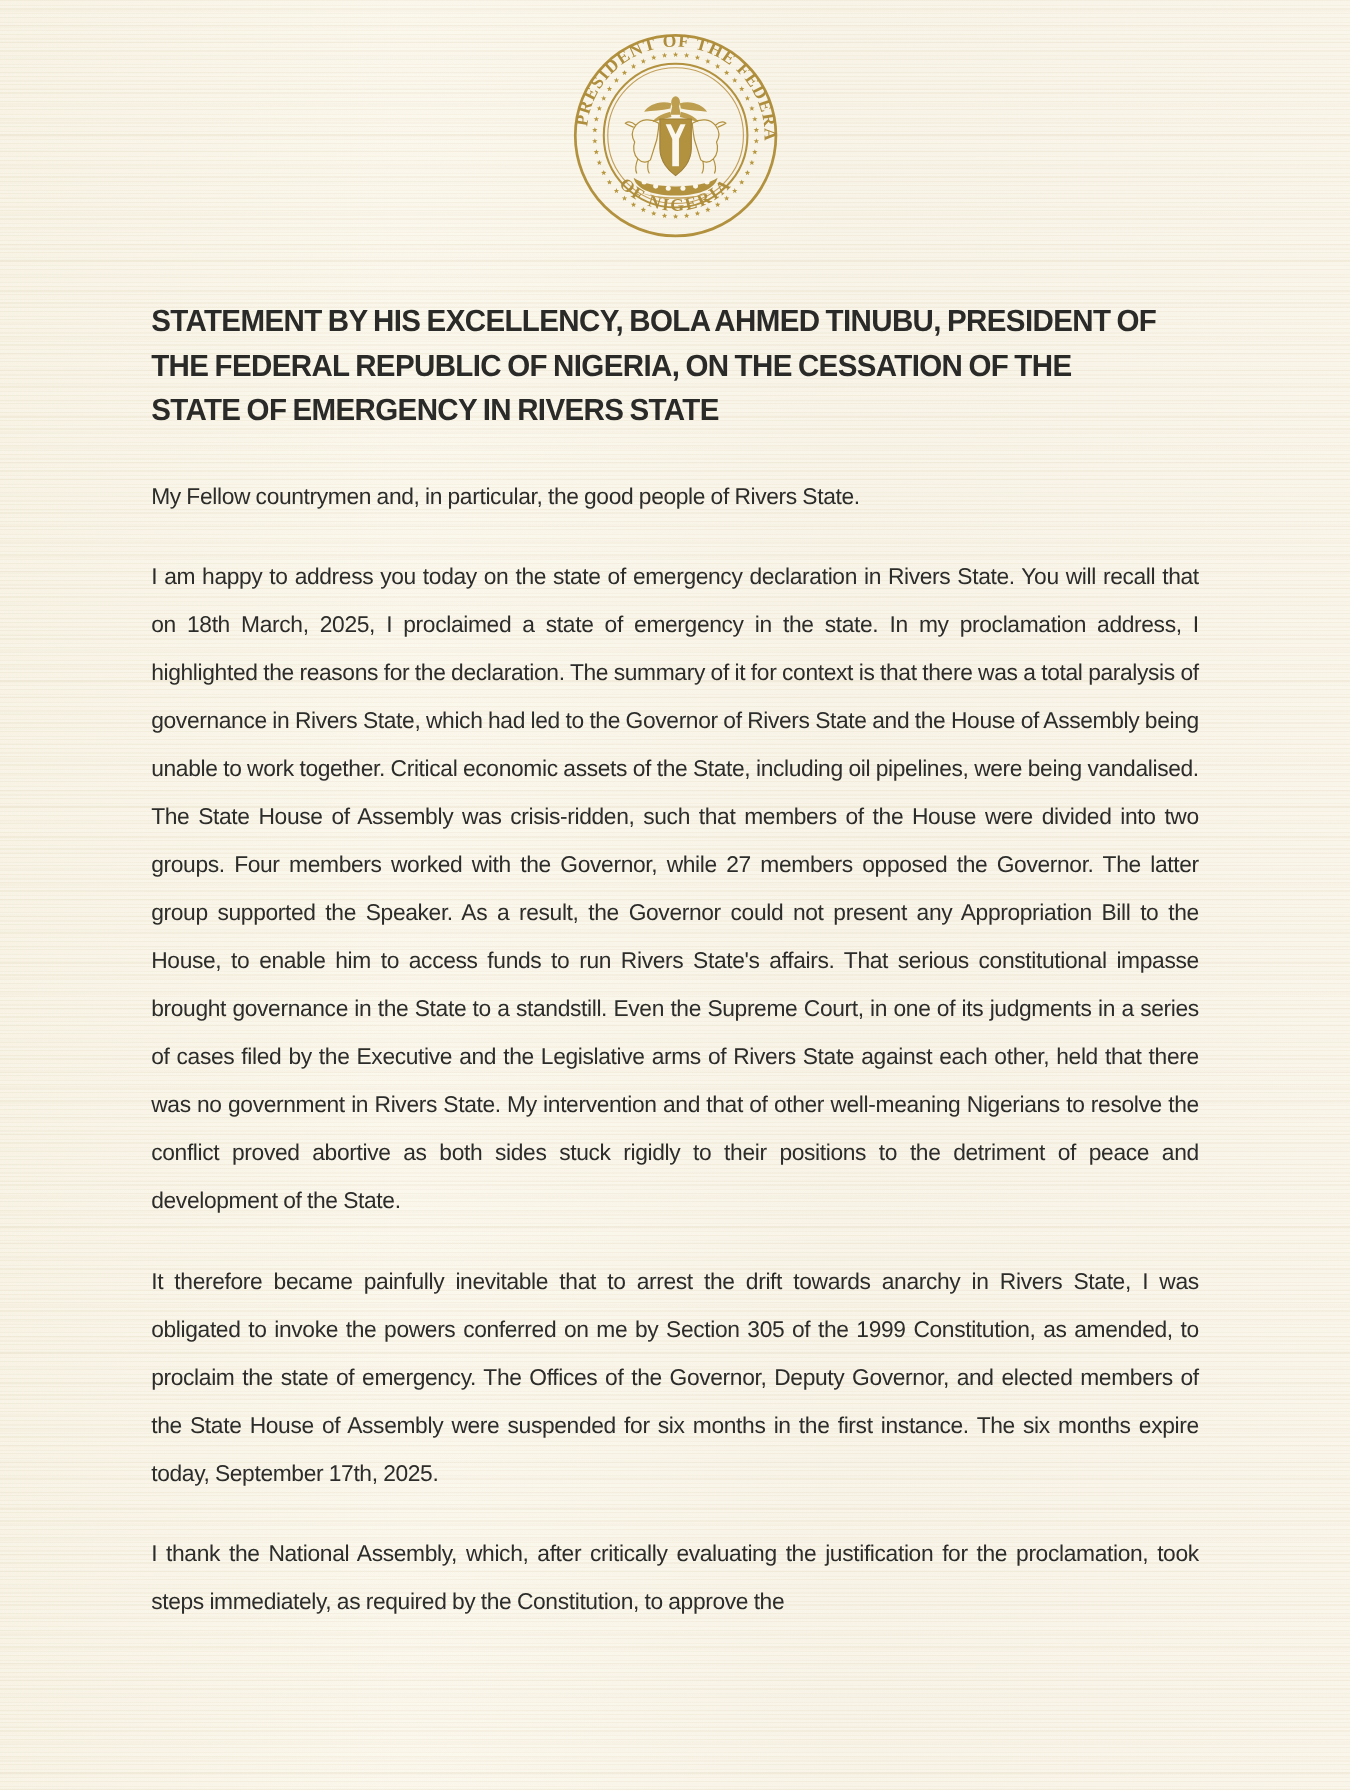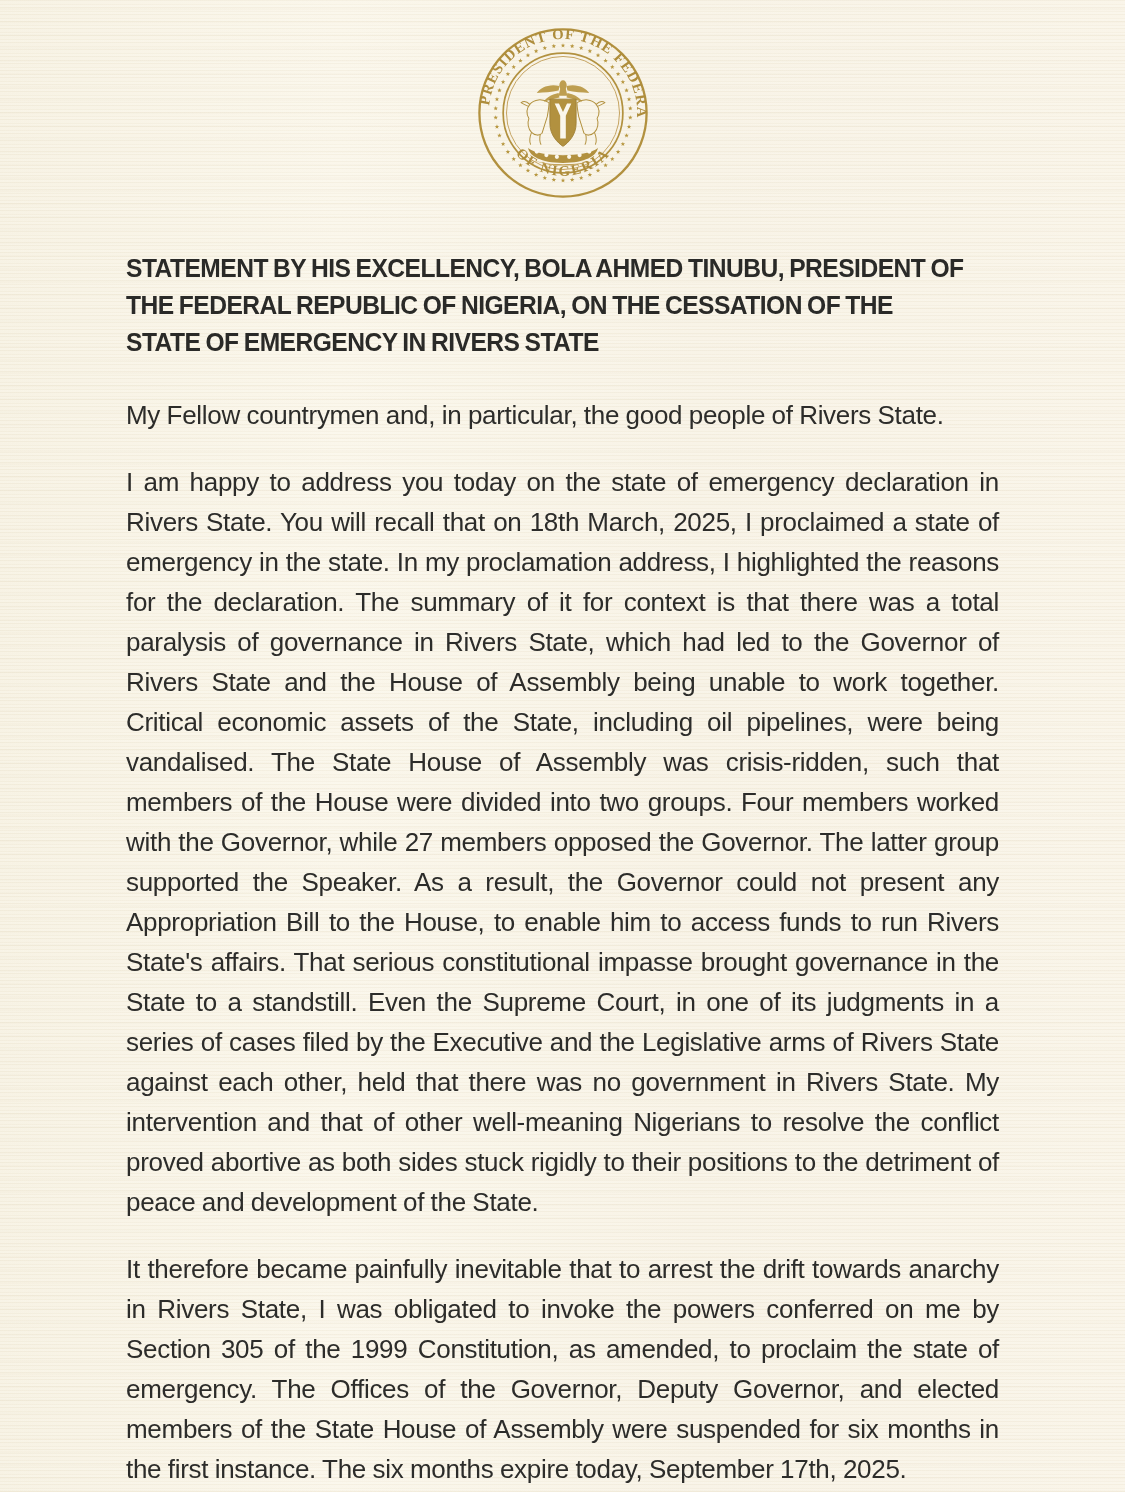--- a/index.html
+++ b/index.html
@@ -71,21 +71,21 @@
     color: #2a2a28;
     text-transform: uppercase;
     transform: scaleX(0.965);
     transform-origin: left top;
     word-spacing: -1.2px;
   }
 
   
   .para {
     margin-top: 27px;
-    font-size: 26px;
+    font-size: 19px;
     line-height: 40px;
     color: #2c2c2a;
     text-align: justify;
     letter-spacing: -0.3px;
     word-spacing: -0.4px;
     -webkit-hyphens: none;
     hyphens: none;
   }
   .para.salutation { margin-top: 34px; }
   .para:last-child { margin-bottom: 0; }

